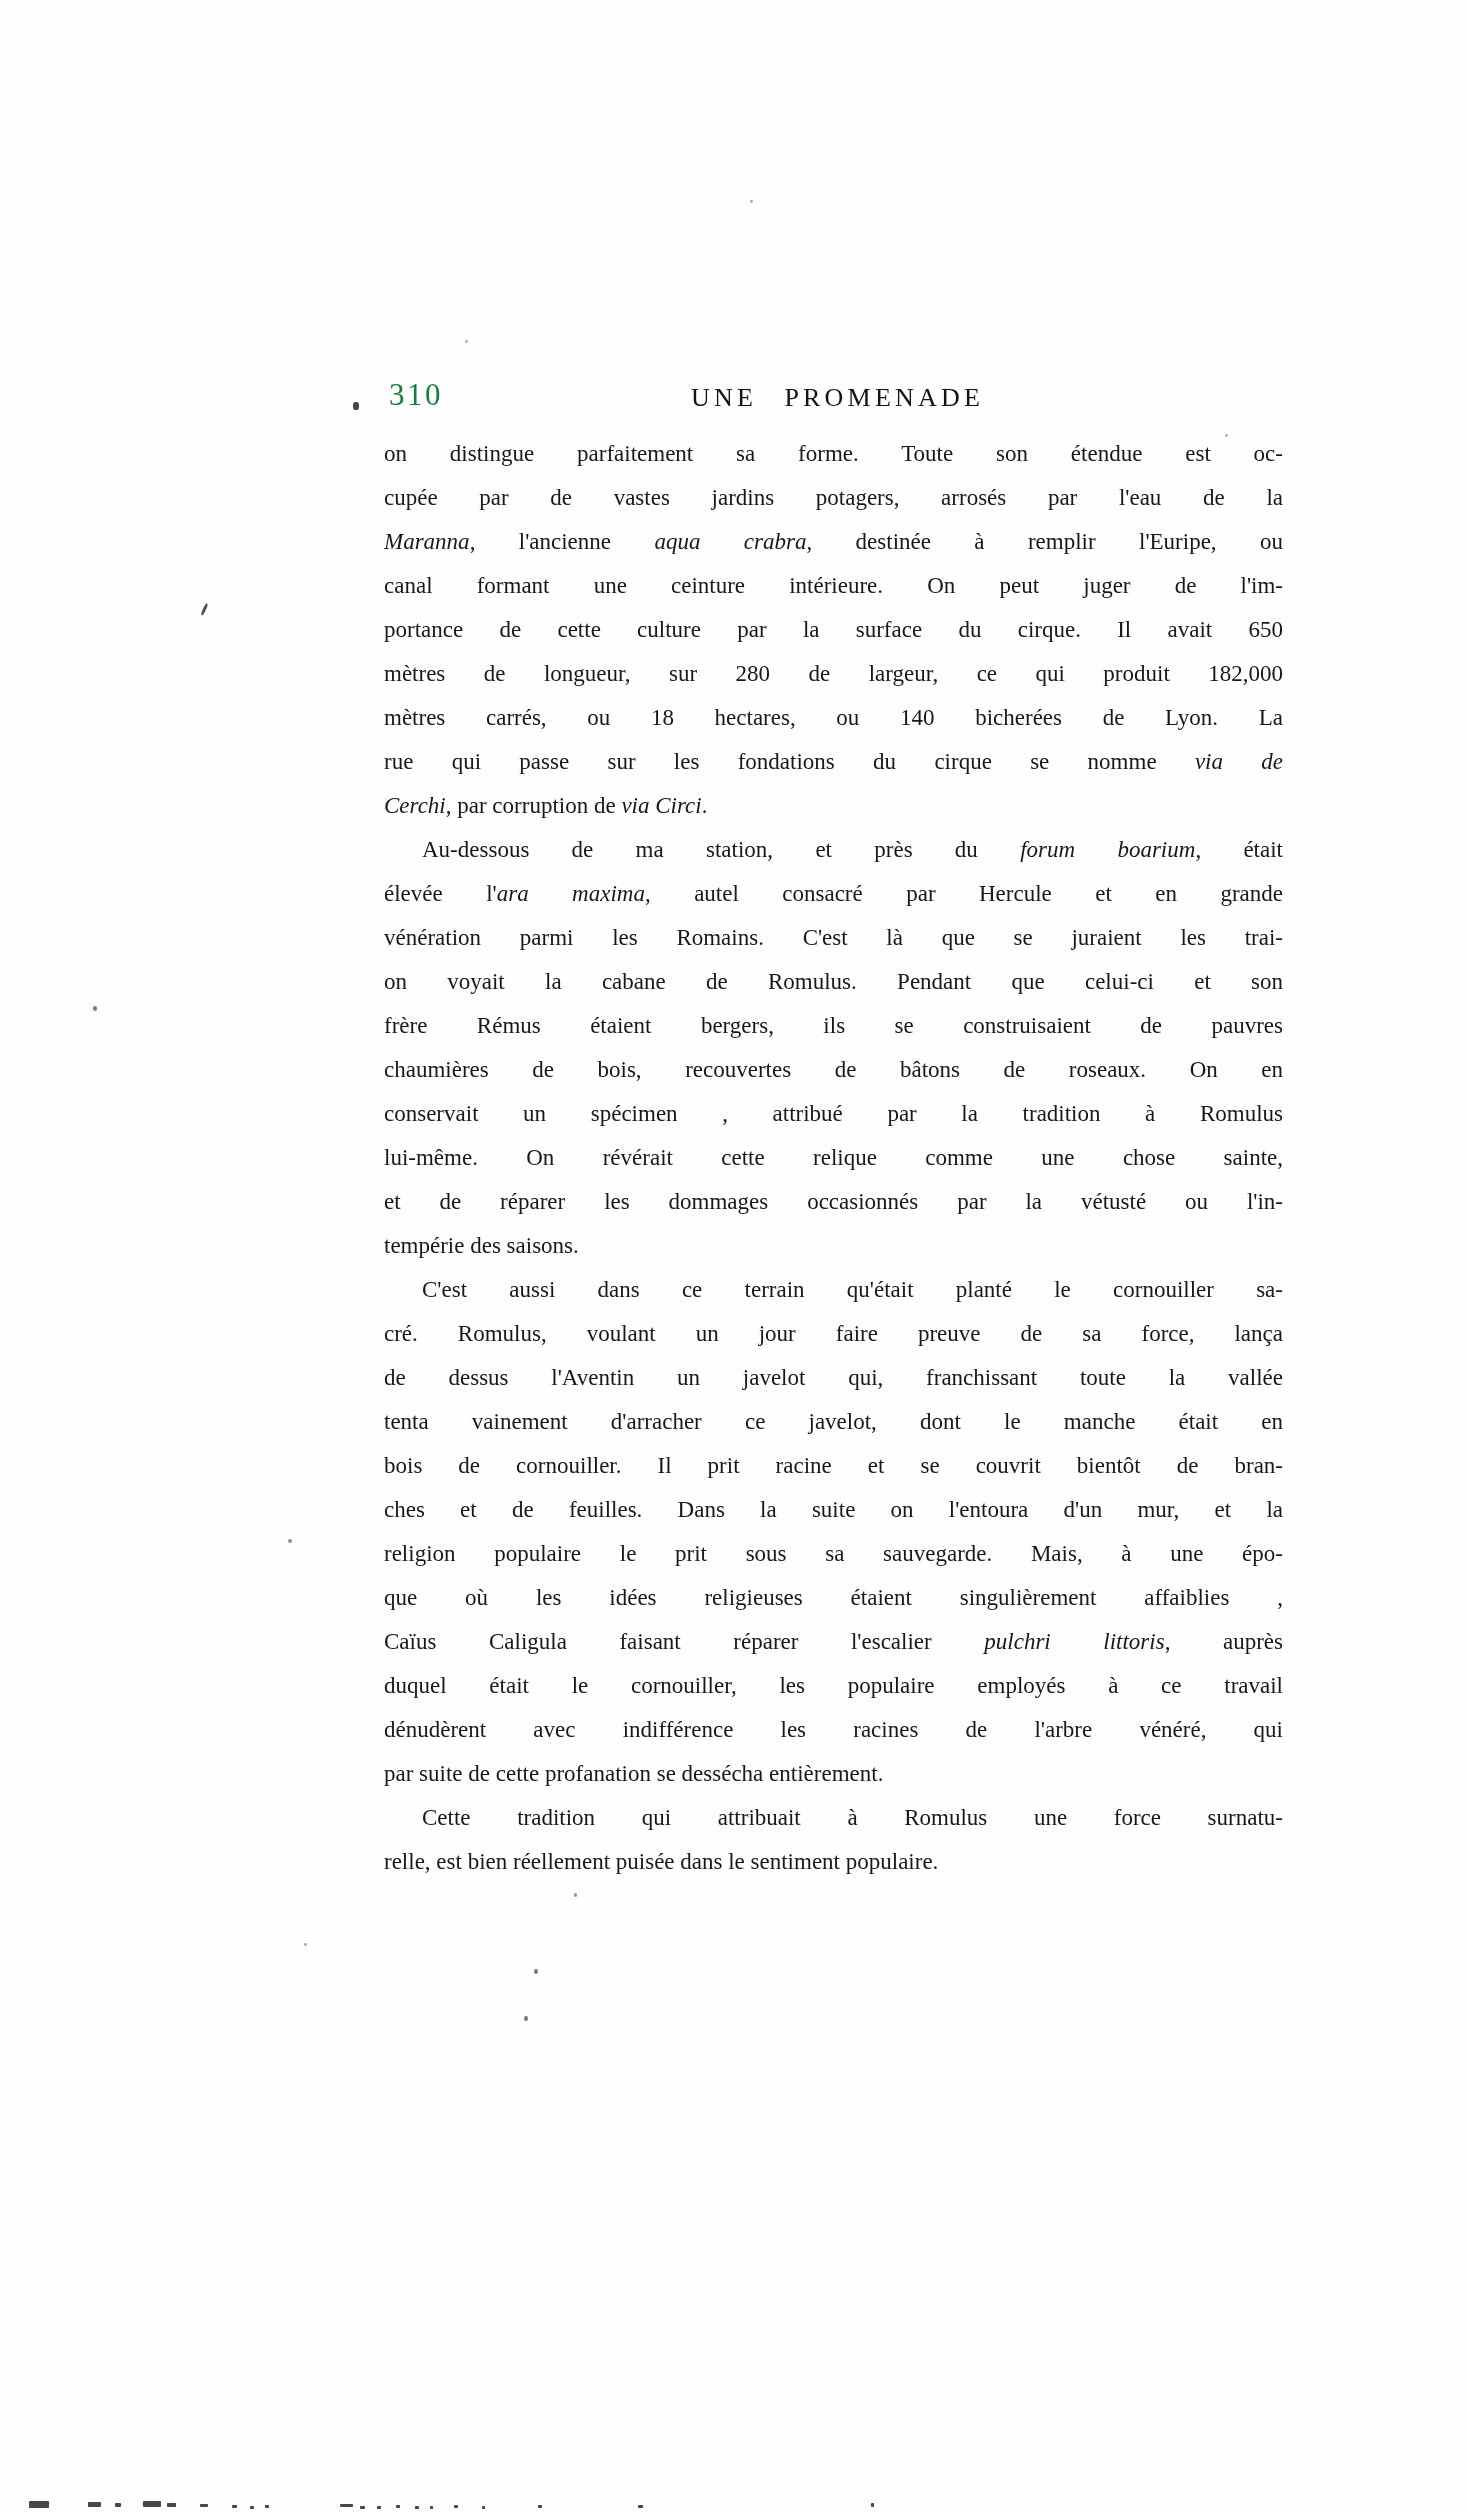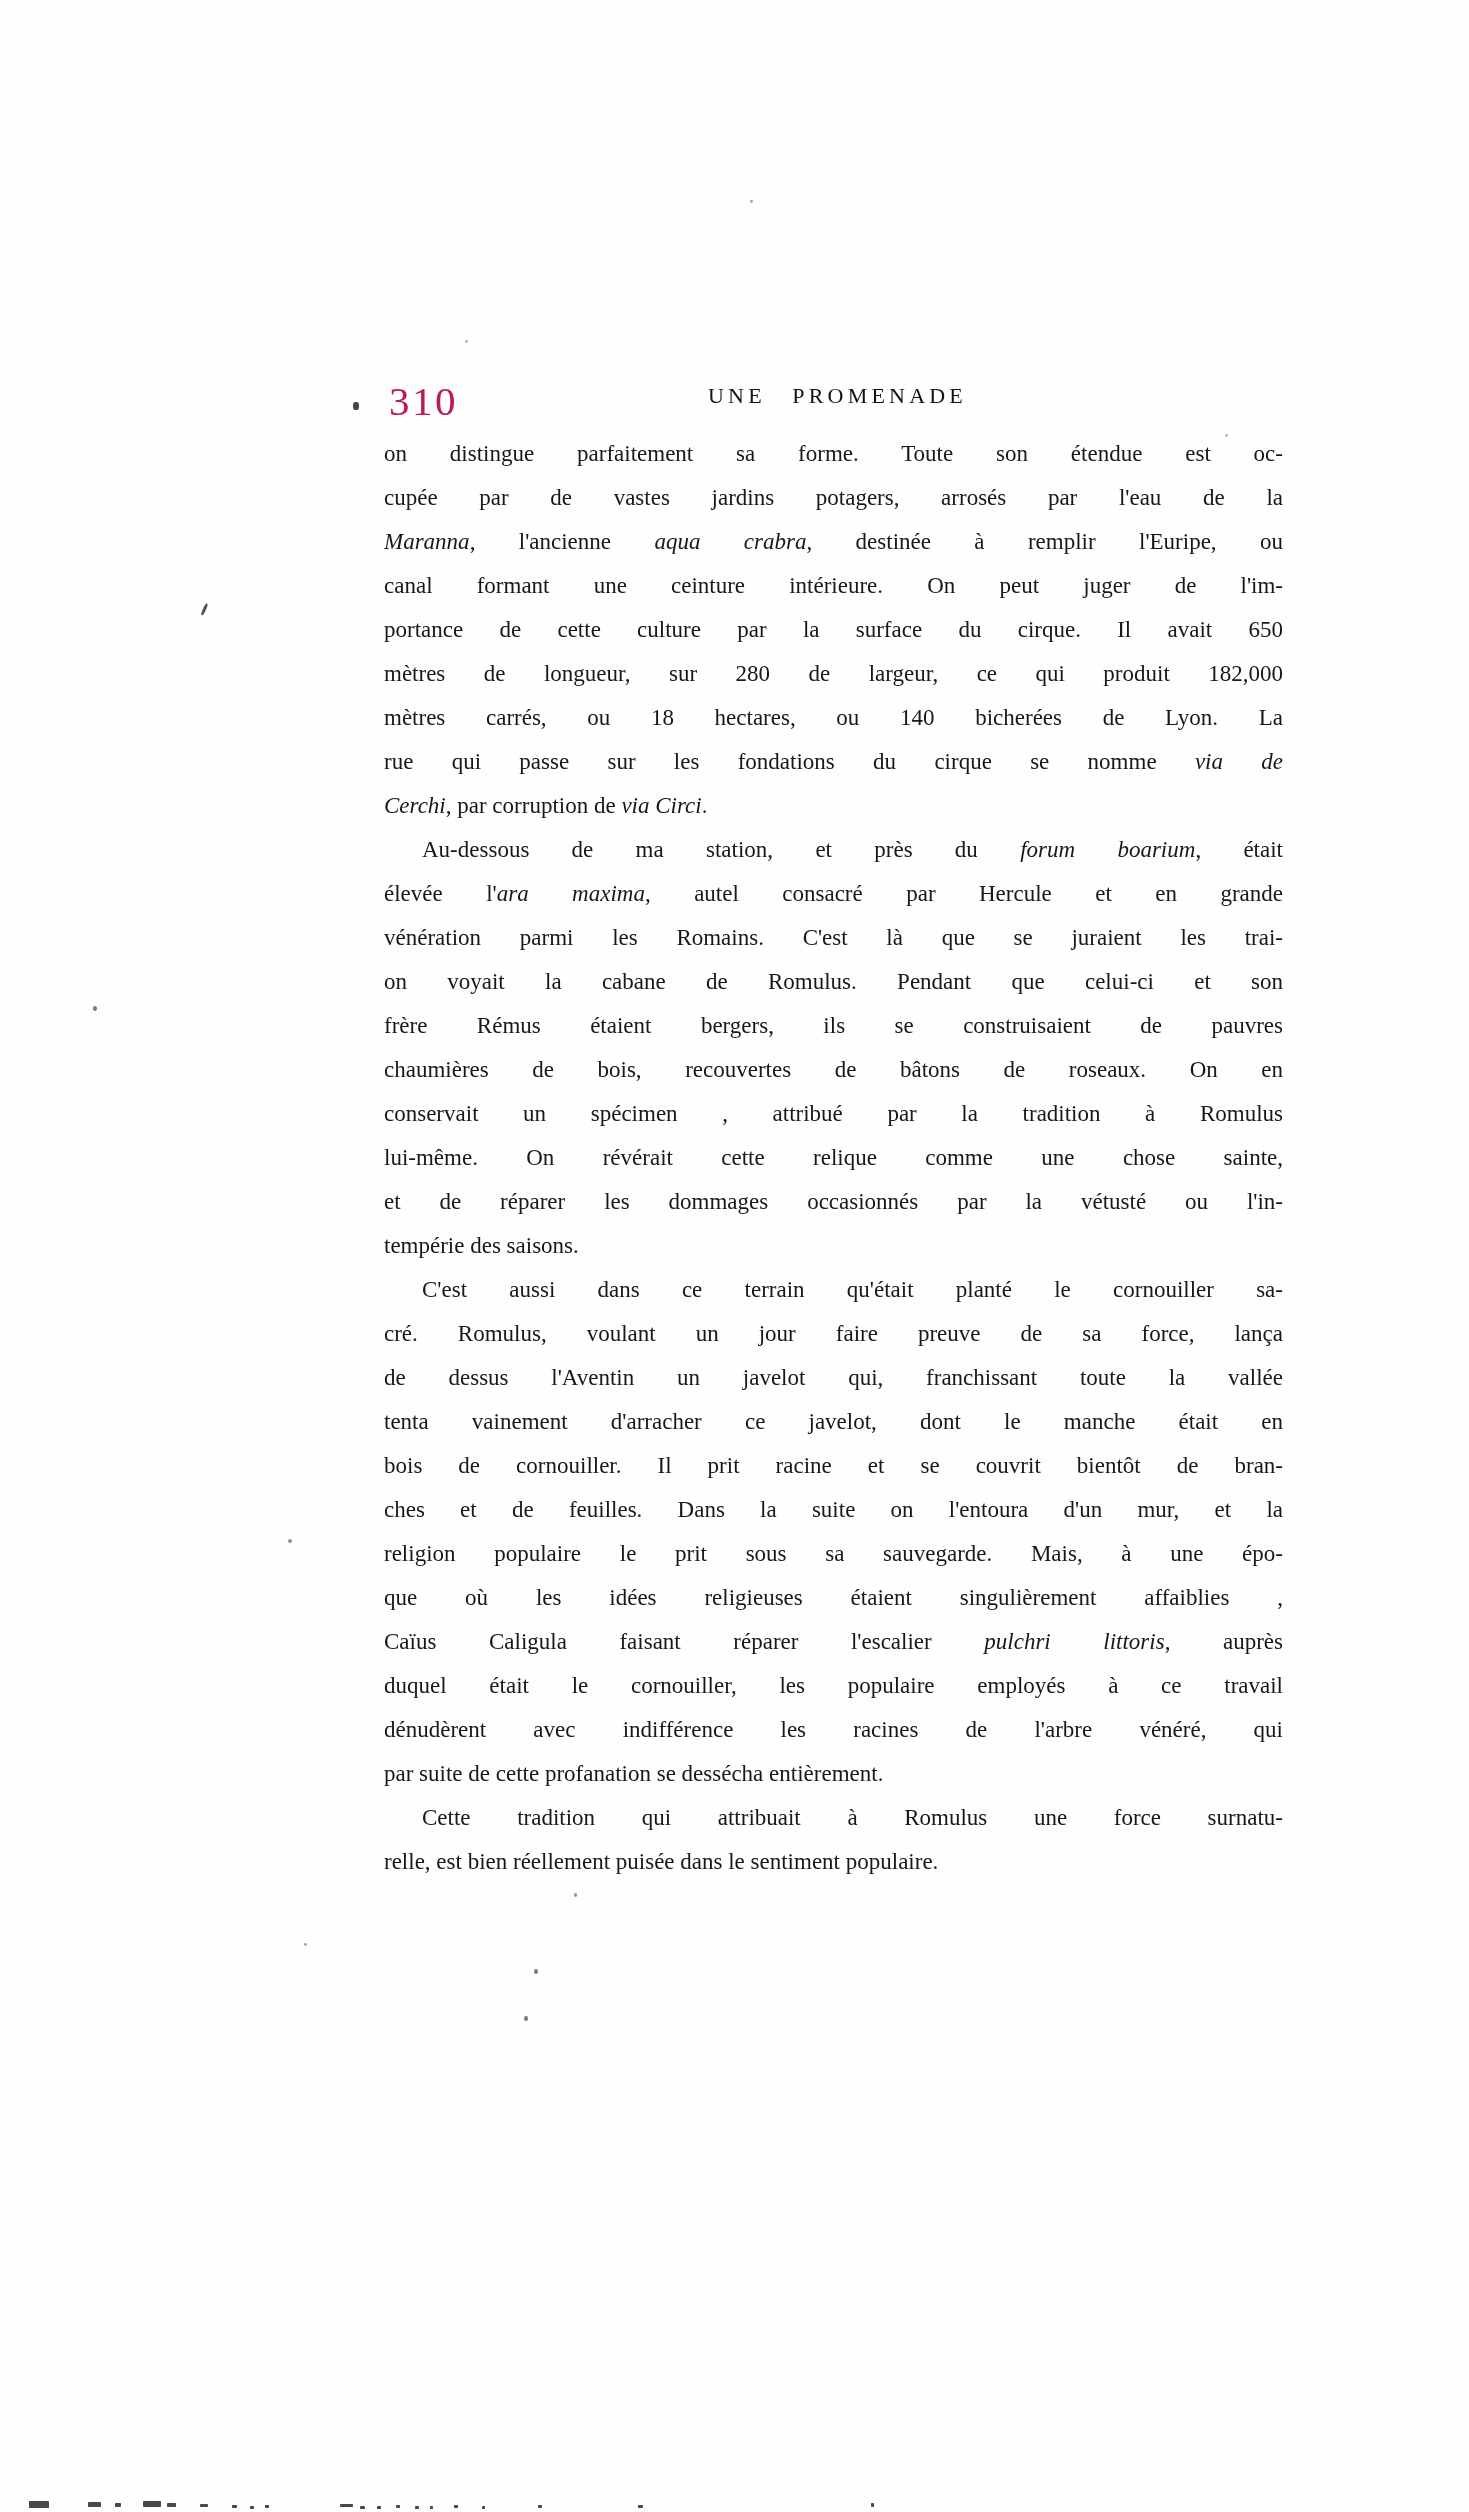--- a/index.html
+++ b/index.html
@@ -20,31 +20,31 @@
     top: 377px;
     left: 384px;
     width: 899px;
     height: 42px;
     font-family: "Liberation Serif", "DejaVu Serif", serif;
   }
   .pagenum {
     position: absolute;
     left: 5px;
     top: 0;
-    font-size: 41px;
+    font-size: 31px;
     letter-spacing: 2.5px;
-    color: #be185d;
+    color: #15803d;
   }
   .running-title {
     position: absolute;
     left: 8px;
     right: 0;
     top: 5.8px;
     text-align: center;
-    font-size: 22px;
+    font-size: 26px;
     letter-spacing: 4.2px;
     word-spacing: 16.7px;
     color: #17120d;
   }
   .text-block {
     position: absolute;
     top: 432px;
     left: 384px;
     width: 899px;
     font-family: Liberation Serif, serif;

